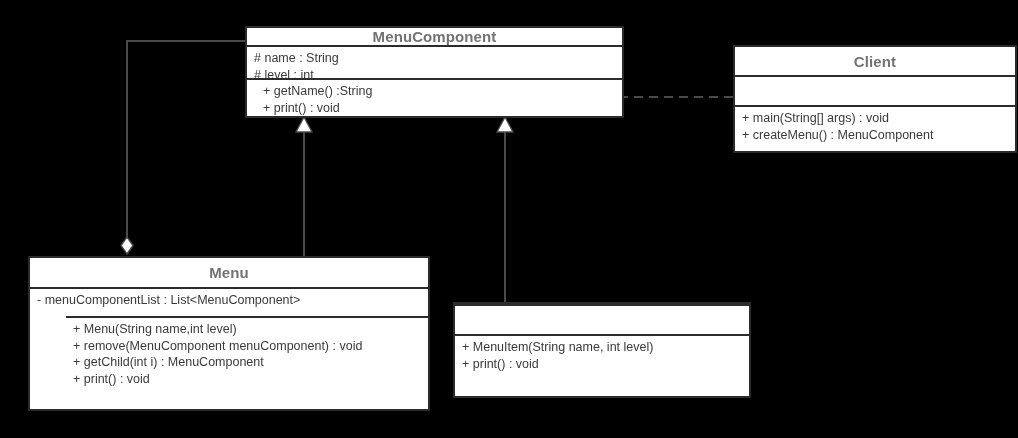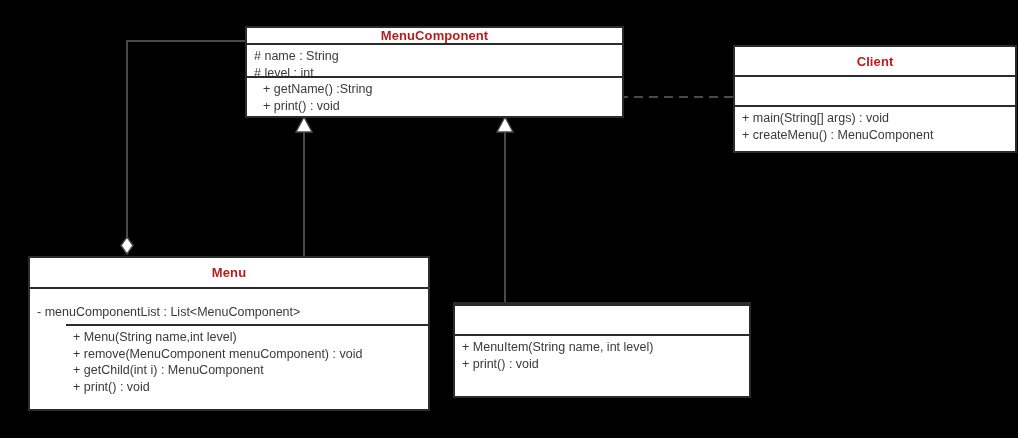--- a/index.html
+++ b/index.html
@@ -20,22 +20,22 @@
   .uml-class {
     position: absolute;
     background: #ffffff;
     border: 2px solid #2b2b2b;
     box-sizing: border-box;
     display: flex;
     flex-direction: column;
   }
   .uml-title {
     font-weight: bold;
-    font-size: 13px;
-    color: #b91c1c;
+    font-size: 15px;
+    color: #737373;
     text-align: center;
     display: flex;
     align-items: center;
     justify-content: center;
     box-sizing: border-box;
     letter-spacing: 0.1px;
   }
   .uml-compartment {
     border-top: 2px solid #2b2b2b;
     box-sizing: border-box;
@@ -127,21 +127,21 @@
     <div class="uml-title" style="height:28px;">Client</div>
     <div class="uml-compartment empty" style="height:30px;"></div>
     <div class="uml-compartment" style="flex:1;">
       <div class="uml-member">+ main(String[] args) : void</div>
       <div class="uml-member">+ createMenu() : MenuComponent</div>
     </div>
   </div>
 
   <div class="uml-class" style="left:28px; top:256px; width:402px; height:155px;">
     <div class="uml-title" style="height:29px;">Menu</div>
-    <div class="uml-compartment" style="height:37px; justify-content:flex-end;">
+    <div class="uml-compartment" style="height:29px; justify-content:flex-start;">
       <div class="uml-member">- menuComponentList : List&lt;MenuComponent&gt;</div>
     </div>
     <div class="uml-compartment" style="flex:1;margin-left:36px;">
       <div class="uml-member">+ Menu(String name,int level)</div>
       <div class="uml-member">+ remove(MenuComponent menuComponent) : void</div>
       <div class="uml-member">+ getChild(int i) : MenuComponent</div>
       <div class="uml-member">+ print() : void</div>
     </div>
   </div>
 

